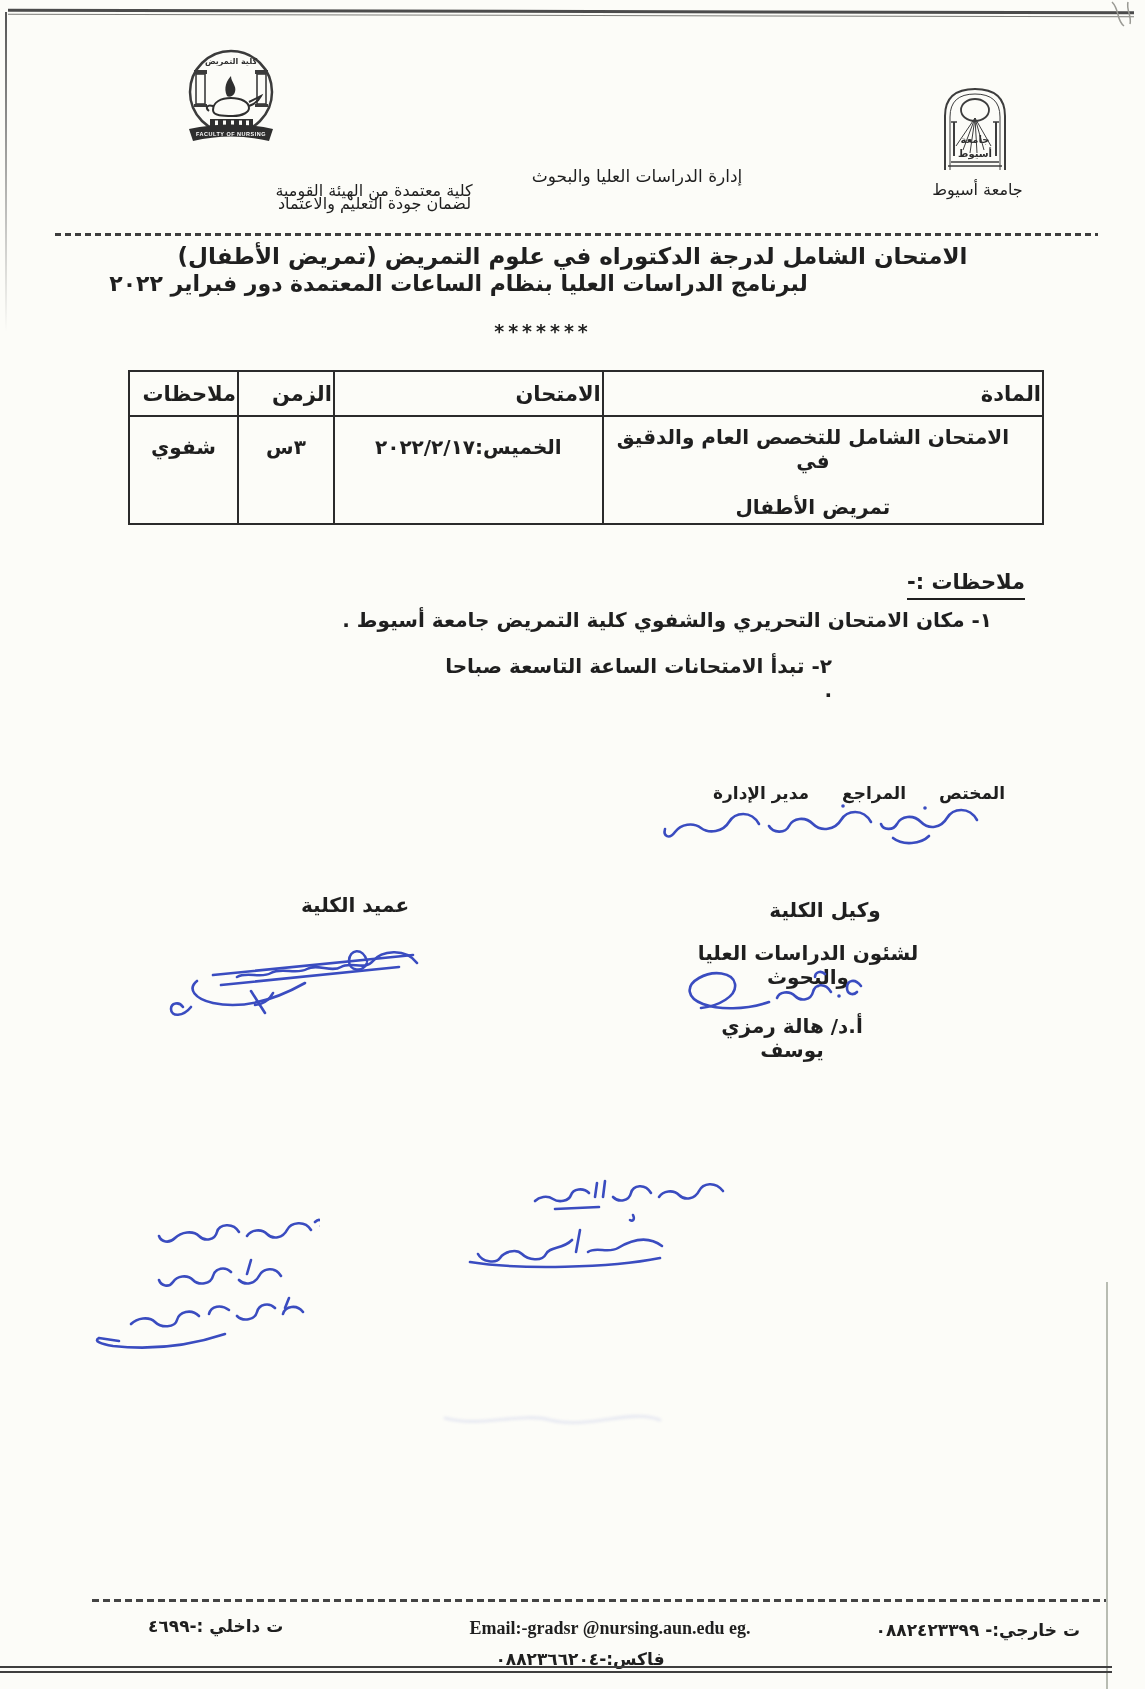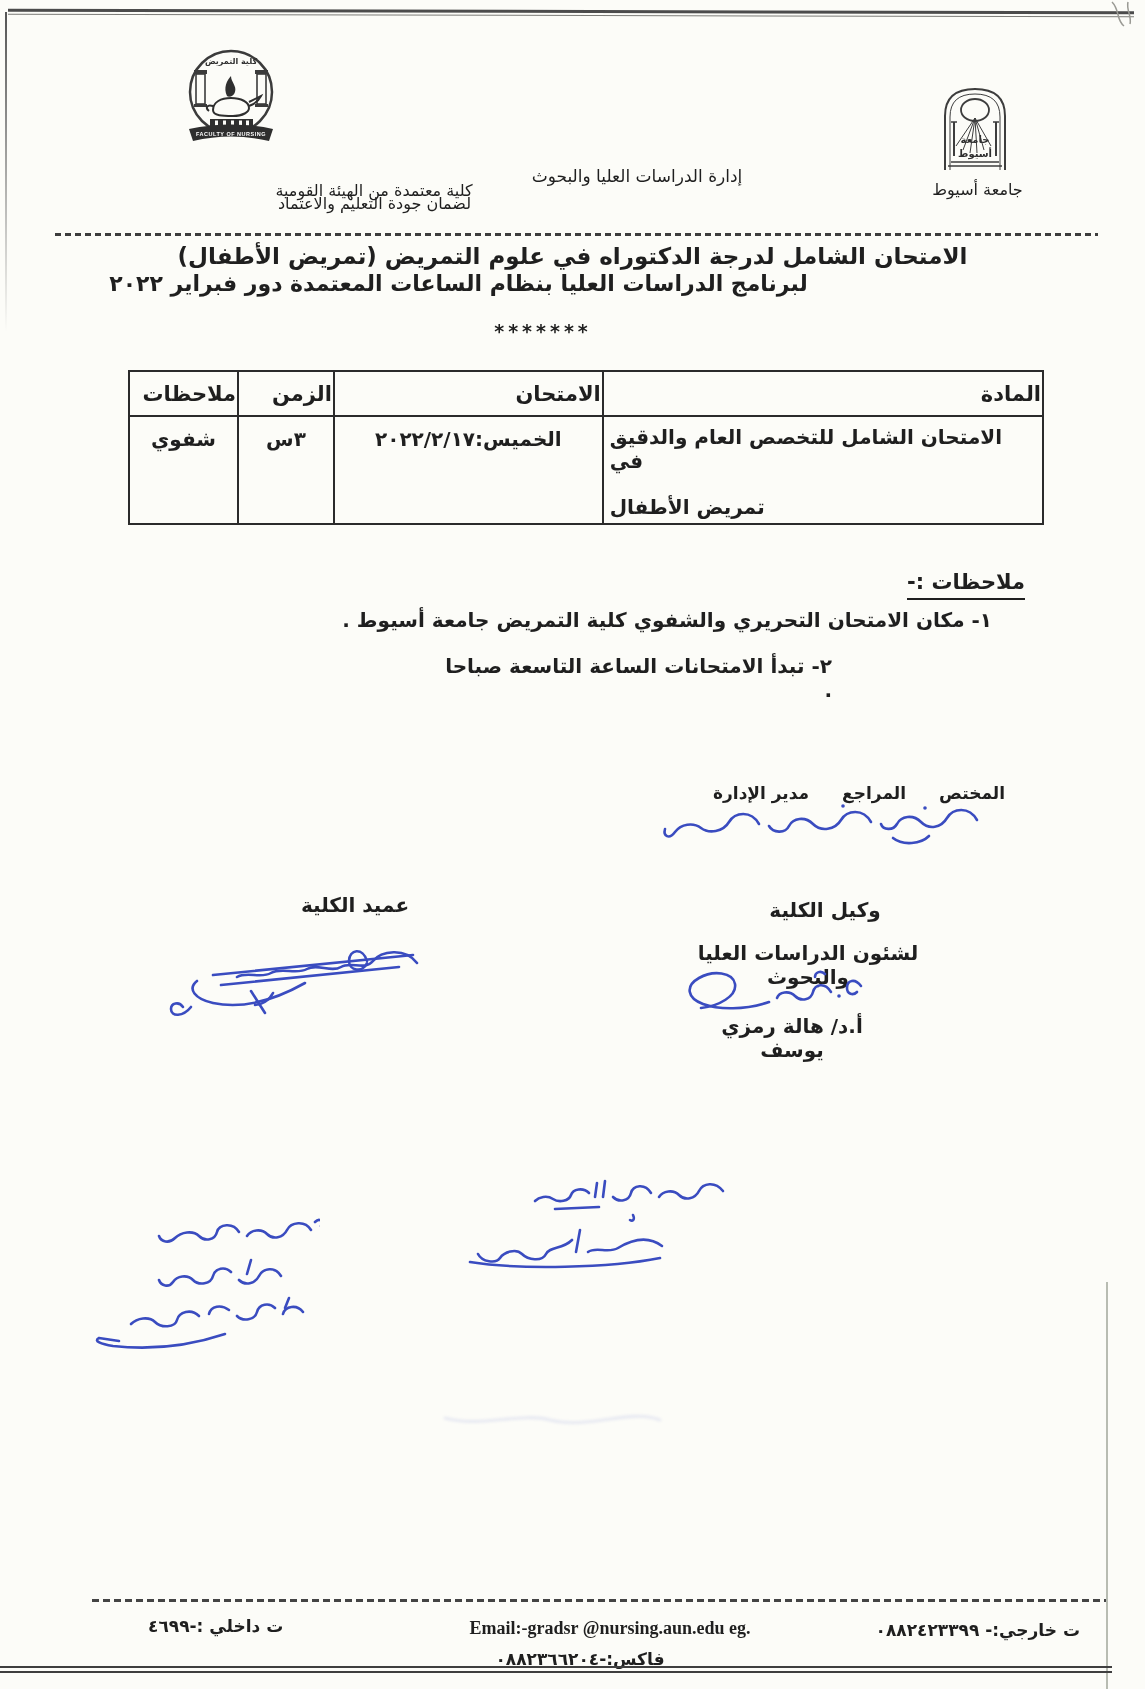--- a/index.html
+++ b/index.html
@@ -46,23 +46,23 @@
   
   .t1{left:0;top:243px;width:1145px;font-size:23px;}
   .t2{left:0;top:271px;width:917px;font-size:22px;}
   .stars{left:0;top:320px;width:1086px;font-size:19px;letter-spacing:4px;text-align:center;}
 
   
   .exam-table{left:128px;top:370px;width:916px;border-collapse:collapse;direction:rtl;}
   .exam-table th,.exam-table td{border:2px solid var(--line);font-family:"DejaVu Sans",sans-serif;}
   .exam-table th{height:41px;font-size:21px;font-weight:bold;text-align:right;}
   .exam-table td{height:84px;vertical-align:top;font-size:20px;font-weight:bold;}
-  .cell-subject{text-align:left;padding:8px 26px 4px 6px;}
+  .cell-subject{text-align:center;padding:8px 26px 4px 6px;}
   .cell-subject .l2{margin-top:22px;}
-  .cell-mid{text-align:center;padding-top:10px;}
+  .cell-mid{text-align:center;padding-top:18px;}
 
   
   .nhead{left:855px;top:570px;width:170px;font-size:21px;text-align:right;}
   .nhead span{border-bottom:2px solid var(--ink);padding-bottom:4px;}
   .n1{left:292px;top:608px;width:700px;font-size:20px;}
   .n2{left:432px;top:654px;width:400px;font-size:20px;}
 
   
   .roles{left:713px;top:783px;width:292px;display:flex;justify-content:space-between;direction:rtl;font-size:17px;}
   .vd1{left:725px;top:898px;width:200px;font-size:20px;}

